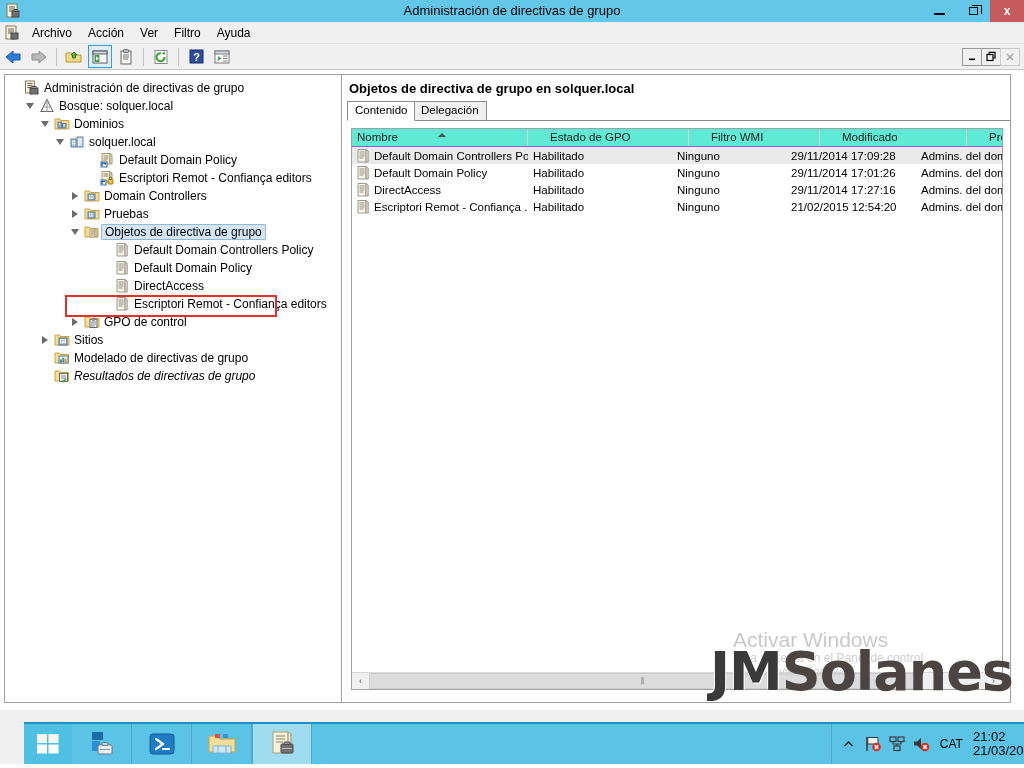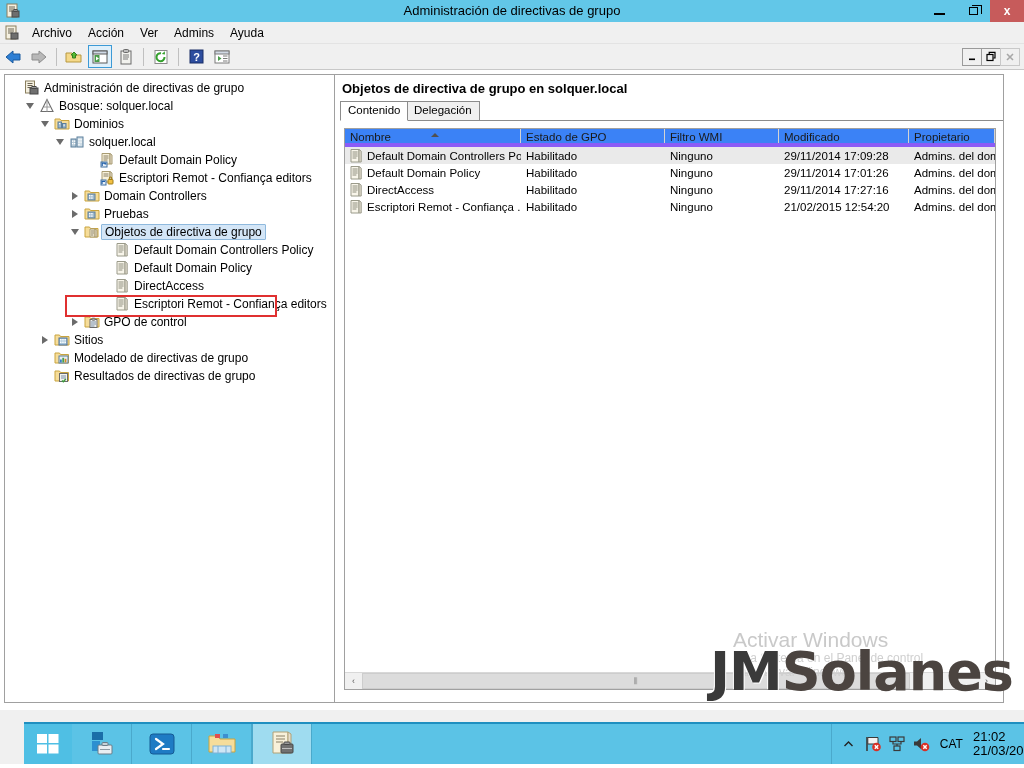--- a/index.html
+++ b/index.html
@@ -89,21 +89,21 @@
   .tree-pane {
     position: absolute; left: 4px; top: 4px; width: 341px; height: 629px;
     background: #ffffff; border: 1px solid #a0a0a0;
     overflow: hidden;
   }
   .splitter {
     position: absolute; left: 345px; top: 4px; width: 5px; height: 629px;
     background: #f0f0f0;
   }
   .list-pane {
-    position: absolute; left: 334px; top: 4px; width: 670px; height: 629px;
+    position: absolute; left: 341px; top: 4px; width: 670px; height: 629px;
     background: #ffffff; border: 1px solid #a0a0a0;
     overflow: hidden;
   }
 
   
   .tree { padding: 4px 0 0 2px; }
   .tnode {
     display: flex; align-items: center; height: 18px;
     font-size: 12px; color: #000; white-space: nowrap;
     position: relative;
@@ -137,22 +137,23 @@
     position: absolute; top: 0; height: 20px;
     border: 1px solid #8c8c8c; background: #f0f0f0;
     font-size: 11.5px; padding: 2px 7px 0 7px; color: #000;
   }
   .tab.selected { background: #ffffff; border-bottom: 1px solid #ffffff; z-index: 2; }
   .lv-wrap {
     position: absolute; left: 9px; top: 53px; width: 652px; height: 562px;
     border: 1px solid #a0a0a0; background: #fff; overflow: hidden;
   }
   .lv-head {
-    display: flex; height: 18px; background: #3b82f6;
-    border-bottom: 4px solid #8b5cf6;
+    display: flex; height: 18px; background: #5eead4;
+    border-bottom: 1px solid #8b5cf6;
+    gap: 17px;
   }
   .lv-th {
     font-size: 11.5px; color: #1a1a1a; padding: 2px 0 0 5px;
     border-right: 1px solid #d3d3d3; position: relative; overflow: hidden; white-space: nowrap;
   }
   .sortarrow {
     position: absolute; left: 86px; top: 4px;
     width: 0; height: 0;
     border-left: 4px solid transparent; border-right: 4px solid transparent;
     border-bottom: 4px solid #505050;
@@ -256,21 +257,21 @@
         <rect x="2" y="1" width="10" height="13" fill="#f5f0e0" stroke="#8a7f5f"></rect>
         <line x1="4" y1="4" x2="10" y2="4" stroke="#6b6454"></line>
         <line x1="4" y1="6" x2="10" y2="6" stroke="#6b6454"></line>
         <line x1="4" y1="8" x2="9" y2="8" stroke="#6b6454"></line>
         <rect x="7" y="8" width="7" height="6" fill="#6e6e6e" stroke="#4a4a4a"></rect>
       </svg>
     </div>
     <div class="menu-item"><span>Archivo</span></div>
     <div class="menu-item"><span>Acción</span></div>
     <div class="menu-item"><span>Ver</span></div>
-    <div class="menu-item"><span>Admins</span></div>
+    <div class="menu-item"><span>Filtro</span></div>
     <div class="menu-item"><span>Ayuda</span></div>
   </div>
 
   <div class="toolbar">
     <div class="tb-btn">
       <svg width="18" height="16" viewBox="0 0 18 16">
         <path d="M9 2 L2 8 L9 14 L9 11 L16 11 L16 5 L9 5 Z" fill="#2e7fd4" stroke="#1a5a9e" stroke-width="1"></path>
       </svg>
     </div>
     <div class="tb-btn">
@@ -594,21 +595,21 @@
               <svg width="16" height="16" viewBox="0 0 16 16">
                 <path d="M1 3 L5.5 3 L6.5 4.5 L14.5 4.5 L14.5 13 L1 13 Z" fill="#f6dd9a" stroke="#c9a43e"></path>
                 <rect x="5" y="6" width="9" height="7" fill="#e9eef5" stroke="#5b7f9c"></rect>
                 <rect x="6" y="9.5" width="1.8" height="3" fill="#3c7fc0"></rect>
                 <rect x="8.3" y="7.8" width="1.8" height="4.7" fill="#4aa04a"></rect>
                 <rect x="10.6" y="8.8" width="1.8" height="3.7" fill="#d08a28"></rect>
               </svg>
             </span>
             <span class="tlabel">Modelado de directivas de grupo</span>
           </div>
-          <div class="tnode" style="padding-left: 30px;">
+          <div class="tnode" style="padding-left: 30px; font-style: italic;">
             <span class="tw"></span>
             <span class="ticon">
               <svg width="16" height="16" viewBox="0 0 16 16">
                 <path d="M1 3 L5.5 3 L6.5 4.5 L14.5 4.5 L14.5 13 L1 13 Z" fill="#f6dd9a" stroke="#c9a43e"></path>
                 <rect x="5.5" y="5.5" width="8" height="8" fill="#f2f2ee" stroke="#6a6a6a"></rect>
                 <line x1="7" y1="8" x2="12" y2="8" stroke="#7a8fa8"></line>
                 <line x1="7" y1="10" x2="12" y2="10" stroke="#7a8fa8"></line>
                 <path d="M8 12.6 L9.3 13.8 L11.8 11" fill="none" stroke="#3a9a3a" stroke-width="1.4"></path>
               </svg>
             </span>

